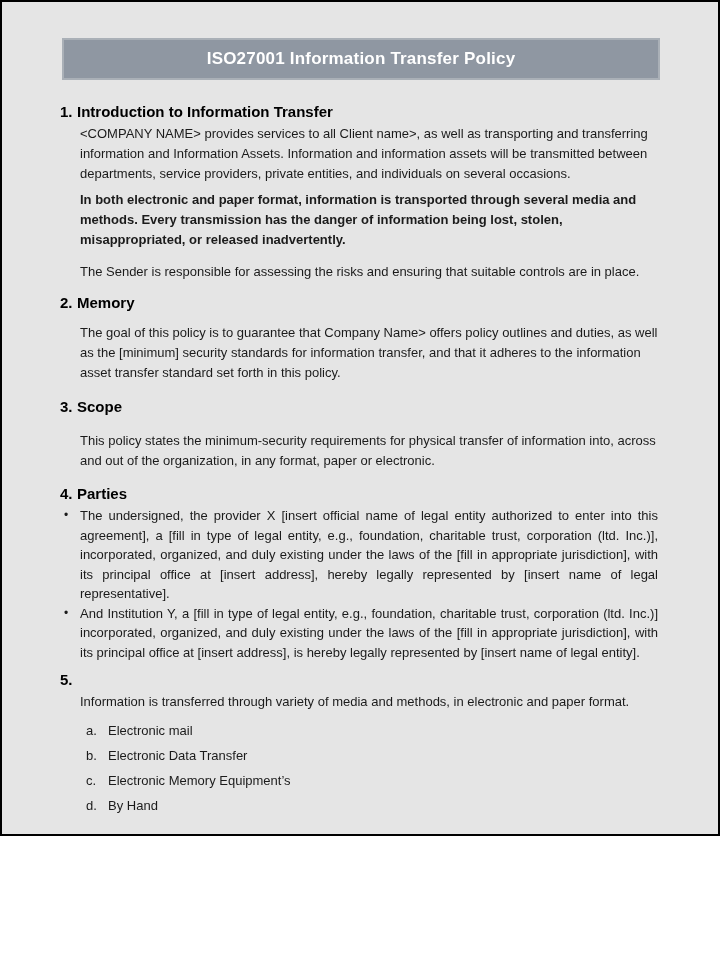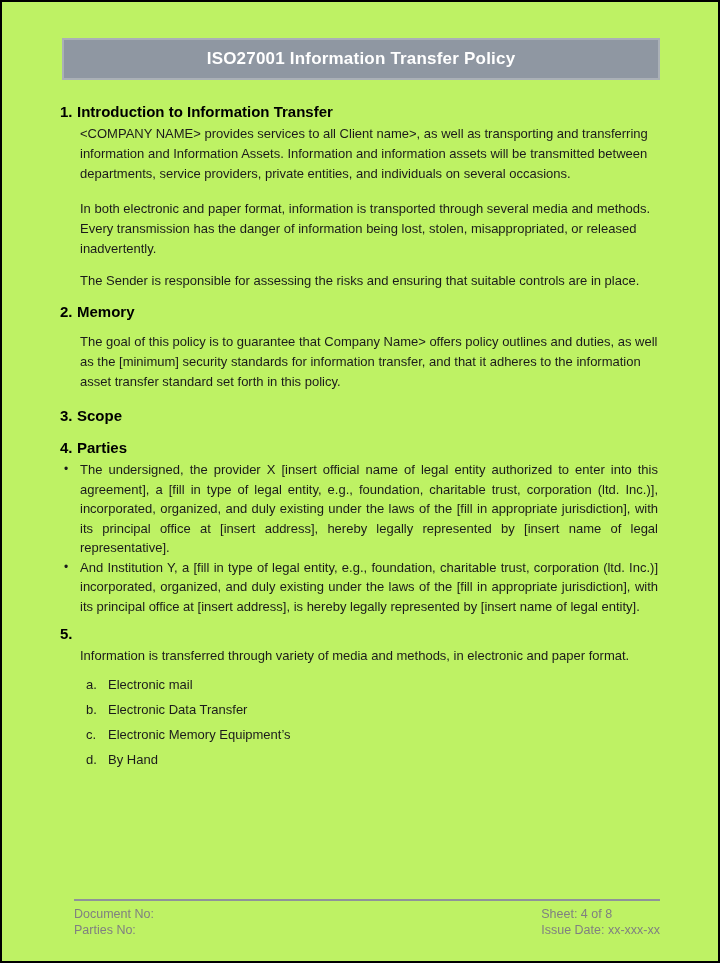--- a/index.html
+++ b/index.html
@@ -1,22 +1,22 @@
 <!DOCTYPE html>
 <html style="--banner-bg: #8f97a2; --banner-border: #aab0b7; --banner-text: #ffffff; --page-border: #000000; --footer-rule: #8f9399; --footer-text: #808080;"><head>
 <meta charset="utf-8">
 <style>
   * { margin:0; padding:0; box-sizing:border-box; }
   html,body { background:#ffffff; }
   body { font-family:"Liberation Sans", sans-serif; }
 
   .page {
     position:relative;
-    width:720px; height:963px;
-    background:#bef264;
+    width:720px; height:836px;
+    background:#e5e5e5;
     border:2px solid var(--page-border,#000);
     overflow:hidden;
   }
 
   .banner {
     margin:36px 58px 0 60px;
     height:42px;
     background:var(--banner-bg,#8f97a2);
     border:2px solid var(--banner-border,#aab0b7);
     display:flex; align-items:center; justify-content:center;
@@ -32,21 +32,21 @@
     font-size:13px; line-height:20px;
   }
 
   .sec-h { display:flex; font-size:15px; line-height:19px; font-weight:bold; color:#000; }
   .sec-num { width:17px; flex:none; }
 
   .para { margin-left:20px; text-align:left; }
 
   #s1h { margin-top:22px; }
   #s1p1 { margin-top:3px; }
-  #s1p2 { margin-top:15px; }
+  #s1p2 { margin-top:6px;font-weight:bold; }
   #s1p3 { margin-top:12px; }
   #s2h { margin-top:11px; }
   #s2p1 { margin-top:11px; }
   #s3h { margin-top:14px; }
   #s3p1 { margin-top:1px; }
   #s3p2 { margin-top:15px; }
   #s4h { margin-top:13px; }
   #s5h { margin-top:8px; }
   #s5p1 { margin-top:3px; }
 
@@ -92,20 +92,21 @@
     <h2 class="sec-h" id="s2h">
       <span class="sec-num">2.</span>
       <span>Memory</span>
     </h2>
     <p class="para" id="s2p1">The goal of this policy is to guarantee that Company Name&gt; offers policy outlines and duties, as well as the [minimum] security standards for information transfer, and that it adheres to the information asset transfer standard set forth in this policy.</p>
 
     <h2 class="sec-h" id="s3h">
       <span class="sec-num">3.</span>
       <span>Scope</span>
     </h2>
+    <p class="para" id="s3p2">This policy states the minimum-security requirements for physical transfer of information into, across and out of the organization, in any format, paper or electronic.</p>
 
     <h2 class="sec-h" id="s4h">
       <span class="sec-num">4.</span>
       <span>Parties</span>
     </h2>
     <ul class="bullets">
       <li class="bullet-item">
         <span class="bullet-marker">•</span>
         <span class="bullet-text">The undersigned, the provider X [insert official name of legal entity authorized to enter into this agreement], a [fill in type of legal entity, e.g., foundation, charitable trust, corporation (ltd. Inc.)], incorporated, organized, and duly existing under the laws of the [fill in appropriate jurisdiction], with its principal office at [insert address], hereby legally represented by [insert name of legal representative].</span>
       </li>

